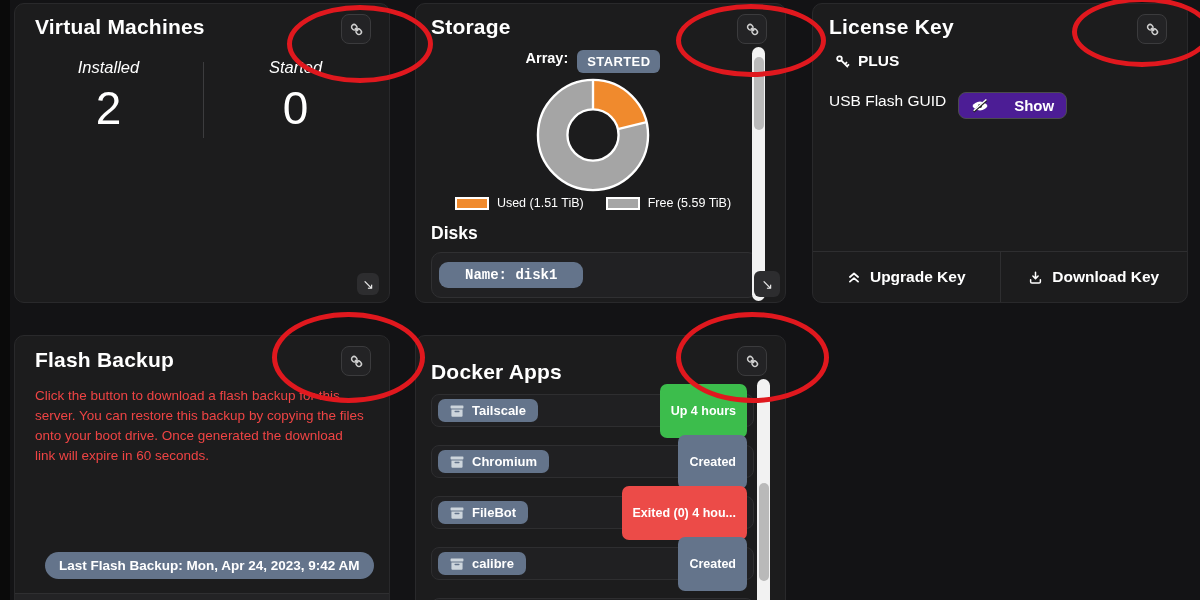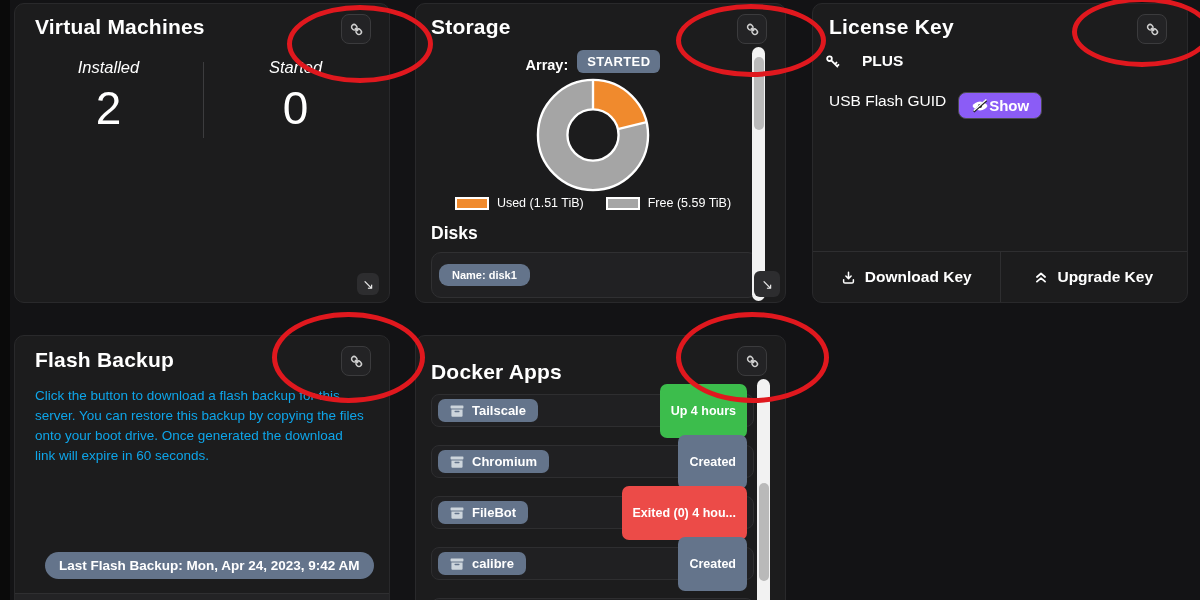--- a/index.html
+++ b/index.html
@@ -21,56 +21,56 @@
   .expand-btn{position:absolute;width:22px;height:22px;border-radius:6px;background:#2d2d2f;
     border:none;color:#e8e8e8;font-size:14px;line-height:22px;text-align:center;cursor:pointer;
     font-family:"DejaVu Sans",sans-serif;z-index:3;padding:0;}
   
   .vm-stats{position:absolute;left:0;right:0;top:54px;display:flex;}
   .vm-col{flex:1;display:flex;flex-direction:column;align-items:center;}
   .stat-label{font-style:italic;font-size:16.5px;font-weight:500;}
   .stat-value{font-size:46px;font-weight:400;margin-top:4px;}
   .vm-divider{position:absolute;left:188px;top:4px;width:1px;height:76px;background:#3c3c3e;}
   
-  .array-row{position:absolute;left:0;top:46px;width:354px;display:flex;align-items:flex-end;
+  .array-row{position:absolute;left:0;top:46px;width:354px;display:flex;align-items:flex-start;
     justify-content:center;gap:9px;}
   .array-label{font-size:14.5px;font-weight:600;}
   .badge-pill{background:var(--pill-slate);color:#fff;border-radius:6px;font-weight:700;}
   .array-status{padding:4px 10px;font-size:13px;letter-spacing:.4px;}
   .donut-wrap{position:absolute;left:0;top:72px;width:354px;display:flex;justify-content:center;}
   .legend{position:absolute;left:0;top:192px;width:354px;display:flex;justify-content:center;
     gap:22px;}
   .legend-item{display:flex;align-items:center;gap:8px;}
   .swatch{width:34px;height:13px;border:2px solid #fff;}
   .swatch-used{background:var(--donut-used);}
   .swatch-free{background:var(--donut-free);}
   .legend-label{font-size:12.5px;font-weight:500;}
   .disks-heading{position:absolute;left:15px;top:219px;font-size:17.5px;font-weight:700;}
   .disk-row{position:absolute;left:15px;top:248px;width:327px;height:46px;border:1px solid #303032;
     background:#212123;border-radius:10px;display:flex;align-items:center;padding-left:7px;}
-  .disk-pill{padding:5px 13px;border-radius:9px;font-size:11px;}
+  .disk-pill{padding:5px 26px;border-radius:9px;font-size:14px;font-family:Liberation Mono, monospace;}
   .scrollbar{position:absolute;width:13px;background:#f2f2f2;border-radius:7px;z-index:2;}
   .scroll-thumb{position:absolute;left:1.5px;width:10px;background:#b9b9b9;border-radius:5px;}
   
-  .plan-row{position:absolute;left:12px;top:48px;display:flex;align-items:center;gap:22px;
+  .plan-row{position:absolute;left:22px;top:48px;display:flex;align-items:center;gap:8px;
     font-size:15.5px;font-weight:600;}
   .guid-row{position:absolute;left:16px;top:88px;display:flex;align-items:flex-start;gap:12px;
     font-size:15.5px;}
-  .show-btn{display:flex;align-items:center;gap:0;background:#8b5cf6;color:#fff;
+  .show-btn{display:flex;align-items:center;gap:25px;background:#4c1d95;color:#fff;
     border:1.5px solid #4b4b4d;border-radius:8px;padding:4px 12px;font-size:15px;font-weight:600;
     cursor:pointer;}
   .card-footer{position:absolute;left:0;right:0;bottom:0;height:51px;border-top:1px solid #2e2e30;
     display:flex;}
   .footer-btn{flex:1;display:flex;align-items:center;justify-content:center;gap:9px;
     background:transparent;border:none;color:#fff;font-size:15.5px;font-weight:600;cursor:pointer;
     font-family:inherit;}
   .footer-btn + .footer-btn{border-left:1px solid #2e2e30;}
   
   .flash-desc{position:absolute;left:20px;top:50px;width:330px;font-size:13.5px;line-height:20px;
-    font-weight:500;color:#0ea5e9;}
+    font-weight:500;color:#ef4444;}
   .flash-badge{position:absolute;left:30px;top:216px;padding:6px 14px;border-radius:14px;
     font-size:13.5px;}
   .flash-footer{position:absolute;left:0;right:0;top:257px;height:43px;background:#232325;
     border-top:1px solid #2f2f31;}
   
   .app-row{position:absolute;left:15px;width:323px;height:33px;border:1px solid #2e2e30;
     background:#202022;border-radius:8px;display:flex;align-items:center;
     justify-content:space-between;padding:0 6px 0 6px;}
   .app-pill{display:flex;align-items:center;gap:8px;padding:4px 12px;border-radius:7px;
     font-size:13px;}
@@ -186,36 +186,36 @@
           <path d="M12 3 C7.2 3 3.6 6 2 9 c1.6 3 5.2 6 10 6 s8.4-3 10-6 c-1.6-3-5.2-6-10-6z" fill="#fff"></path>
           <circle cx="12" cy="9" r="2.7" fill="#202022"></circle>
           <line x1="3.5" y1="16.5" x2="20.5" y2="1.5" stroke="#202022" stroke-width="3.2"></line>
           <line x1="3.5" y1="15.2" x2="20.5" y2="0.2" stroke="#fff" stroke-width="1.8"></line>
         </svg>
         <span>Show</span>
       </button>
     </div>
     <div class="card-footer">
       <button class="footer-btn">
+        <svg width="14" height="14" viewBox="0 0 24 24">
+          <g fill="none" stroke="#fff" stroke-width="3" stroke-linecap="round" stroke-linejoin="round">
+            <path d="M5 12 l7 -6 l7 6"></path>
+            <path d="M5 20 l7 -6 l7 6"></path>
+          </g>
+        </svg>
+        <span>Upgrade Key</span>
+      </button>
+      <button class="footer-btn">
         <svg width="15" height="15" viewBox="0 0 20 20">
           <g stroke="#fff" stroke-width="2" fill="none" stroke-linecap="round" stroke-linejoin="round">
             <path d="M10 3 v8 M6.5 8 L10 11.5 L13.5 8"></path>
             <path d="M3.5 13 v2.5 a1.8 1.8 0 0 0 1.8 1.8 h9.4 a1.8 1.8 0 0 0 1.8 -1.8 V13"></path>
           </g>
         </svg>
         <span>Download Key</span>
-      </button>
-      <button class="footer-btn">
-        <svg width="14" height="14" viewBox="0 0 24 24">
-          <g fill="none" stroke="#fff" stroke-width="3" stroke-linecap="round" stroke-linejoin="round">
-            <path d="M5 12 l7 -6 l7 6"></path>
-            <path d="M5 20 l7 -6 l7 6"></path>
-          </g>
-        </svg>
-        <span>Upgrade Key</span>
       </button>
     </div>
   </div>
 
   <div class="card" style="left:14px;top:335px;width:376px;height:300px">
     <div class="card-title" style="left:20px;top:12px">Flash Backup</div>
     <button class="link-btn" style="right:18px">
       <svg width="15" height="15" viewBox="0 0 24 24">
         <g fill="none" stroke="#cfcfcf" stroke-width="2.4" transform="rotate(-45 12 12)">
           <rect x="8" y="2.5" width="8" height="9" rx="4"></rect>

